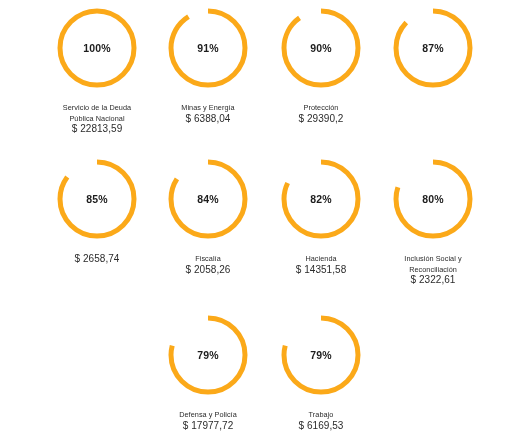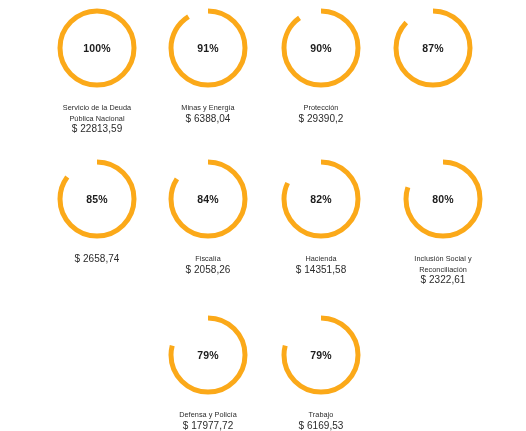--- a/index.html
+++ b/index.html
@@ -156,21 +156,21 @@
         <svg viewBox="0 0 86 86">
           <circle class="gauge-arc" cx="43" cy="43" r="37" stroke="#fba919" stroke-dasharray="190.63184221982863 41.84601414581607" transform="rotate(-90 43 43)"></circle>
         </svg>
         <div class="gauge-percent">82%</div>
       </div>
       <div class="gauge-caption">
         <div class="gauge-label">Hacienda</div>
         <div class="gauge-value">$ 14351,58</div>
       </div>
     </div>
-    <div class="gauge-cell" style="left: 387px; top: 156px; text-align: center;">
+    <div class="gauge-cell" style="left: 377px; top: 156px; text-align: center;">
       <div class="gauge-ring-wrap">
         <svg viewBox="0 0 86 86">
           <circle class="gauge-arc" cx="43" cy="43" r="37" stroke="#fba919" stroke-dasharray="185.98228509251578 46.49557127312892" transform="rotate(-90 43 43)"></circle>
         </svg>
         <div class="gauge-percent">80%</div>
       </div>
       <div class="gauge-caption">
         <div class="gauge-label">Inclusión Social y
 Reconciliación</div>
         <div class="gauge-value">$ 2322,61</div>

